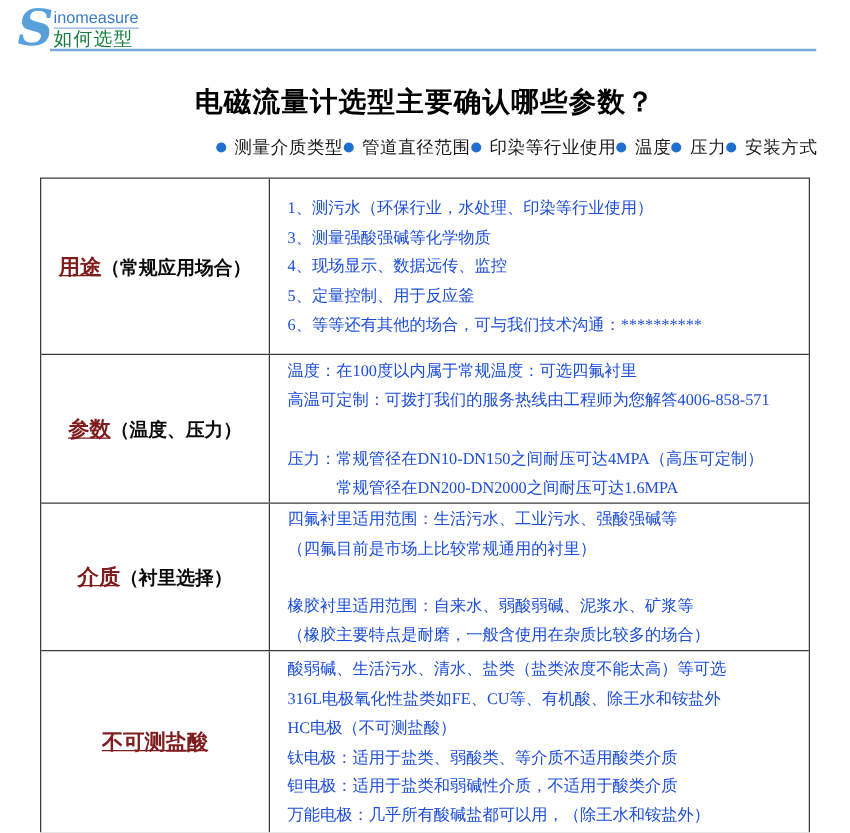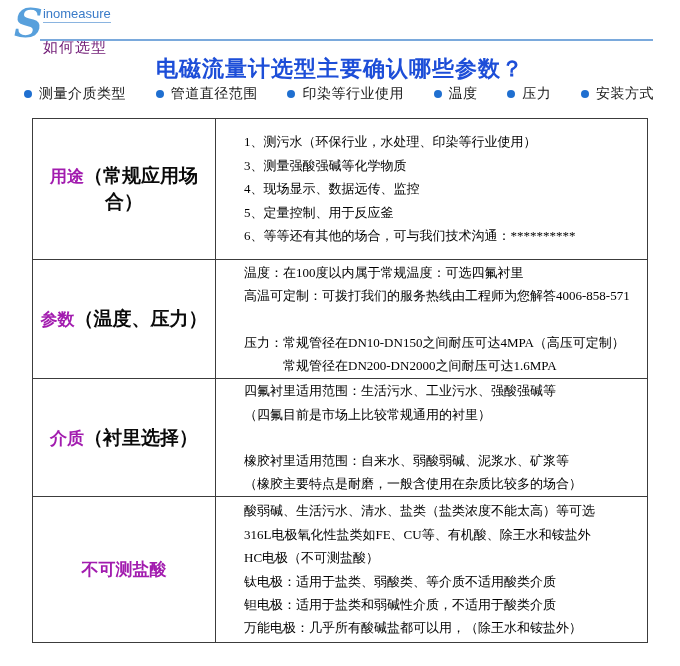--- a/index.html
+++ b/index.html
@@ -8,45 +8,45 @@
   .page { position:relative; width:680px; height:666px; background:#fff; overflow:hidden; }
 
   
   .header { position:relative; height:46px; }
   .logo { position:absolute; left:14px; top:3px; display:flex; align-items:flex-start; }
   .logo-mark { font-family:"DejaVu Serif",serif; font-style:italic; font-weight:bold;
                font-size:40px; line-height:40px; color:#58a0dc; letter-spacing:-2px; }
   .logo-text { display:flex; flex-direction:column; margin-left:2px; margin-top:4px; }
   .brand { font-family:Liberation Sans, sans-serif; font-size:13px; line-height:14px;
            color:#3a7bc8; border-bottom:1px solid #8ab4e0; padding-bottom:1px; width:max-content; }
-  .tagline { font-size:15px; line-height:19px; color:#701a75; letter-spacing:1px;margin-top:15px; }
+  .tagline { font-size:15px; line-height:19px; color:#15803d; letter-spacing:1px; }
   .header-line { position:absolute; left:40px; top:39px; width:613px; height:2px; background:#7aa9dc; }
 
   
-  .title { margin-top:8px; text-align:center; font-size:22px; font-weight:bold;
-           color:#1d4ed8; letter-spacing:1px; }
+  .title { margin-top:21px; text-align:center; font-size:22px; font-weight:bold;
+           color:#000000; letter-spacing:1px; }
 
   
-  .bullets { display:flex; justify-content:space-between; align-items:center;
-             margin:1px 26px 0 24px; }
+  .bullets { display:flex; justify-content:flex-end; align-items:center;
+             margin:12px 26px 0 24px; }
   .bullet-item { display:flex; align-items:center; }
   .dot { width:8px; height:8px; border-radius:50%; background:#1f6fd0; margin-right:7px; flex:0 0 auto; }
   .bullet-label { font-size:14px; color:#1a1a1a; letter-spacing:0.5px; }
 
   
   .tbl { width:616px; margin:15px auto 0; border:1px solid #3c3c3c; }
   .trow { display:flex; border-top:1px solid #3c3c3c; }
   .trow:first-child { border-top:none; }
   .cell-l { width:183px; flex:0 0 183px; border-right:1px solid #3c3c3c;
             display:flex; align-items:center; justify-content:center; text-align:center; padding:4px; }
   .cell-r { flex:1; display:flex; flex-direction:column; justify-content:center;
             padding:6px 8px 6px 14px; }
-  .hmain { font-size:17px; font-weight:bold; color:#a21caf; }
-  .hsub  { font-size:19px; font-weight:bold; color:#0a0a0a; }
-  .line { font-size:13px; line-height:23.4px; color:#000000; white-space:pre-wrap;margin-left:14px; }
+  .hmain { font-size:17px; font-weight:bold; color:#7f1d1d;text-decoration:underline; }
+  .hsub  { font-size:15px; font-weight:bold; color:#0a0a0a; }
+  .line { font-size:13px; line-height:23.4px; color:#1d4ed8; white-space:pre-wrap; }
   .gap { margin-top:23px; }
   .r1 { height:140px; } .r2 { height:119px; } .r3 { height:118px; } .r4 { height:146px; }
 </style>
 </head>
 <body>
 
 <div class="page">
 
   <div class="header">
     <div class="logo">

